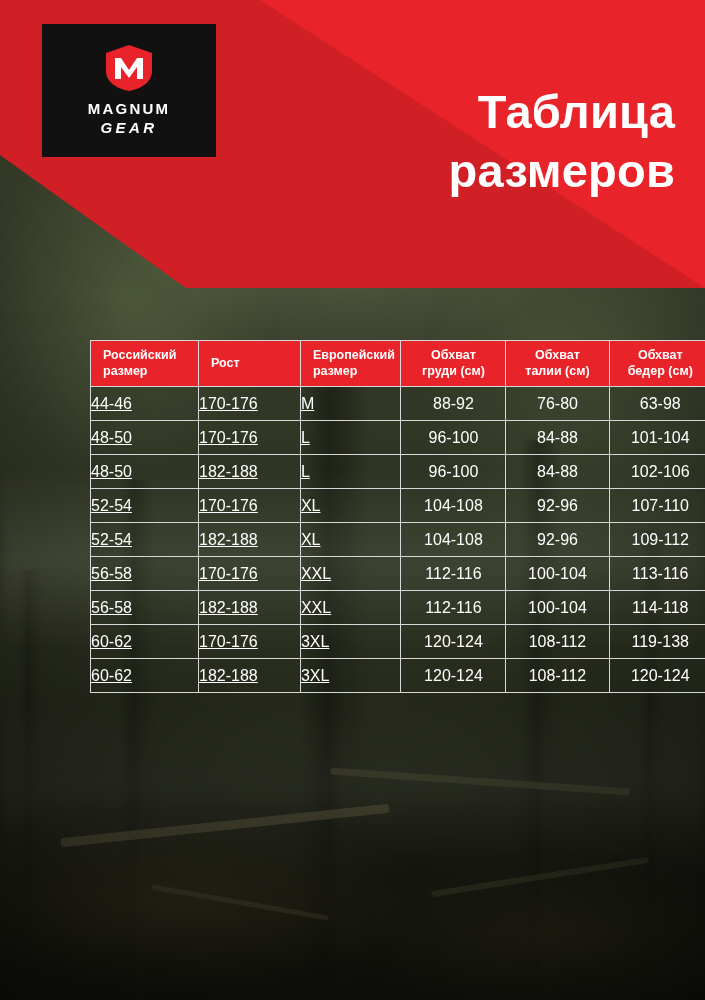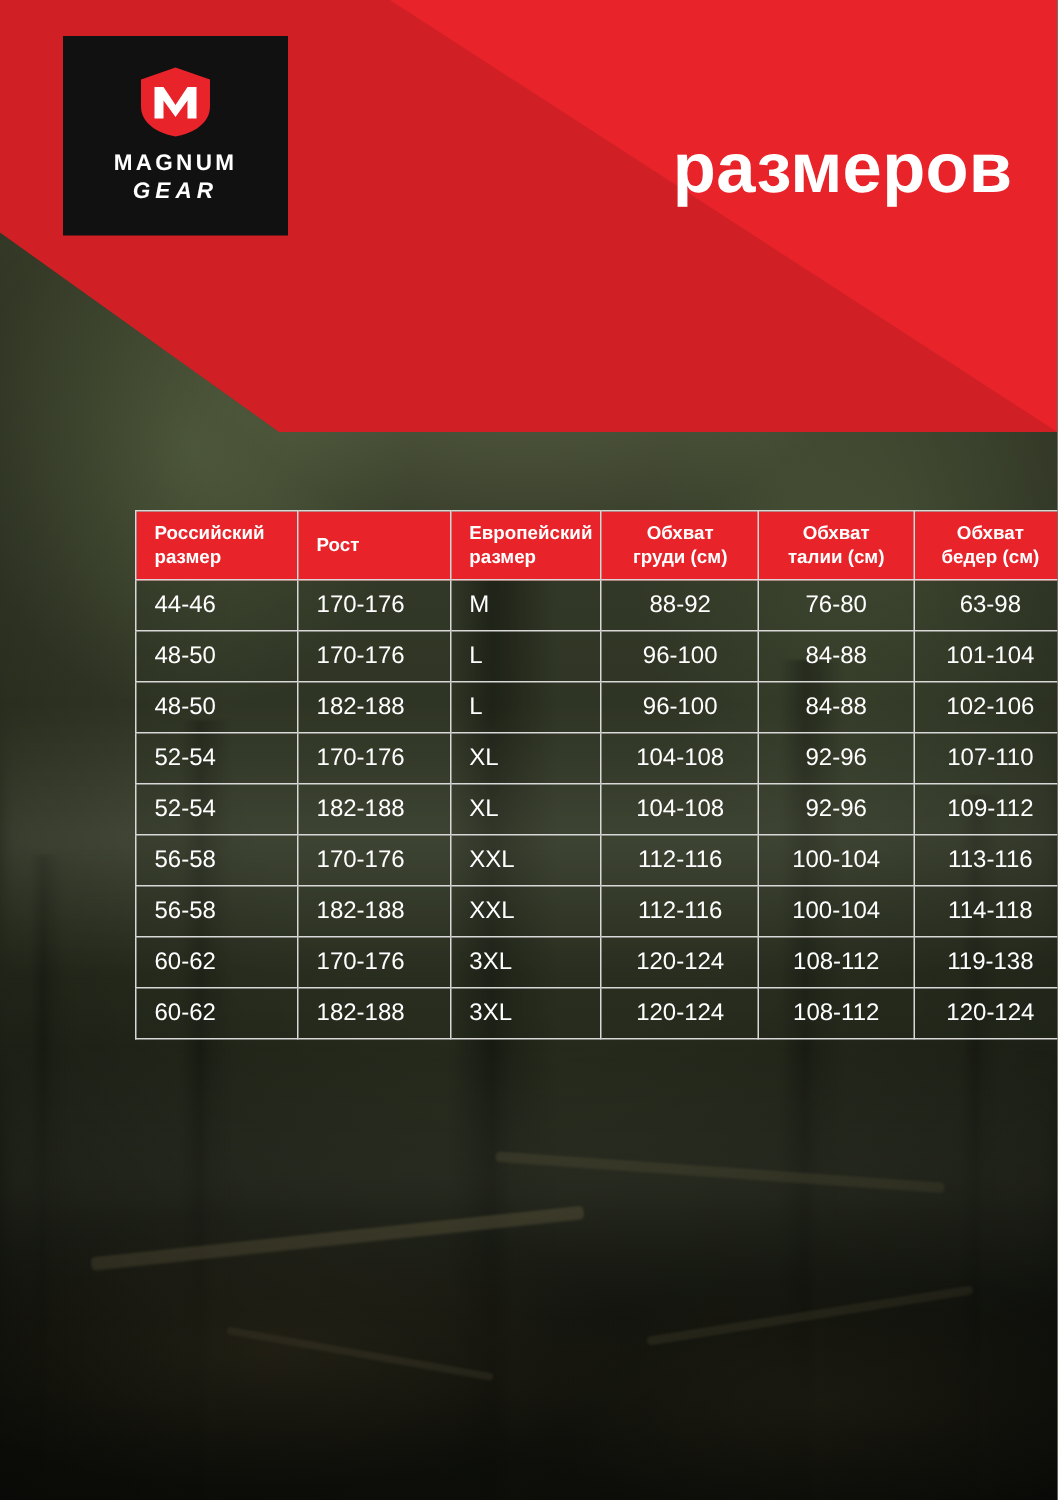--- a/index.html
+++ b/index.html
@@ -78,21 +78,21 @@
   .header-red-dark {
     position: absolute;
     inset: 0;
     background: rgba(0,0,0,0.10);
     clip-path: polygon(0 0, 260px 0, 705px 288px, 186px 288px, 0 155px);
   }
   .logo-box {
     position: absolute;
     left: 42px;
     top: 24px;
-    width: 150px;
+    width: 174px;
     height: 133px;
     background: #111111;
     display: flex;
     flex-direction: column;
     align-items: center;
     justify-content: center;
   }
   .logo-mark {
     width: 50px;
     height: 48px;
@@ -152,21 +152,22 @@
     padding-left: 12px;
   }
   tbody td {
     height: 34px;
     font-size: 16px;
     background: rgba(40,45,32,0.30);
     font-weight: normal;
   }
   tbody td.left-al {
     text-align: left;
-    padding-left: 12px;
+    padding-left: 0;
+    text-decoration: underline;
   }
   col.c0 { width: 17.4%; }
   col.c1 { width: 16.4%; }
   col.c2 { width: 16.2%; }
   col.c3 { width: 16.9%; }
   col.c4 { width: 16.6%; }
   col.c5 { width: 16.5%; }
 </style>
 </head>
 <body>
@@ -197,20 +198,21 @@
         <path d="M25 1 L48 9 L48 27 C48 38 37 45 25 47 C13 45 2 38 2 27 L2 9 Z" fill="#e8232a"></path>
         <path d="M11 14 L17 14 L25 26 L33 14 L39 14 L39 35 L33 35 L33 23 L25 34 L17 23 L17 35 L11 35 Z" fill="#ffffff"></path>
       </svg>
       <div class="logo-text">
         <div class="line1">MAGNUM</div>
         <div class="line2">GEAR</div>
       </div>
     </div>
 
     <div class="header-title">
+      <div>Таблица</div>
       <div>размеров</div>
     </div>
   </div>
 
   <div class="table-wrap">
     <table>
       <colgroup>
         <col class="c0">
           <col class="c1">
           <col class="c2">

